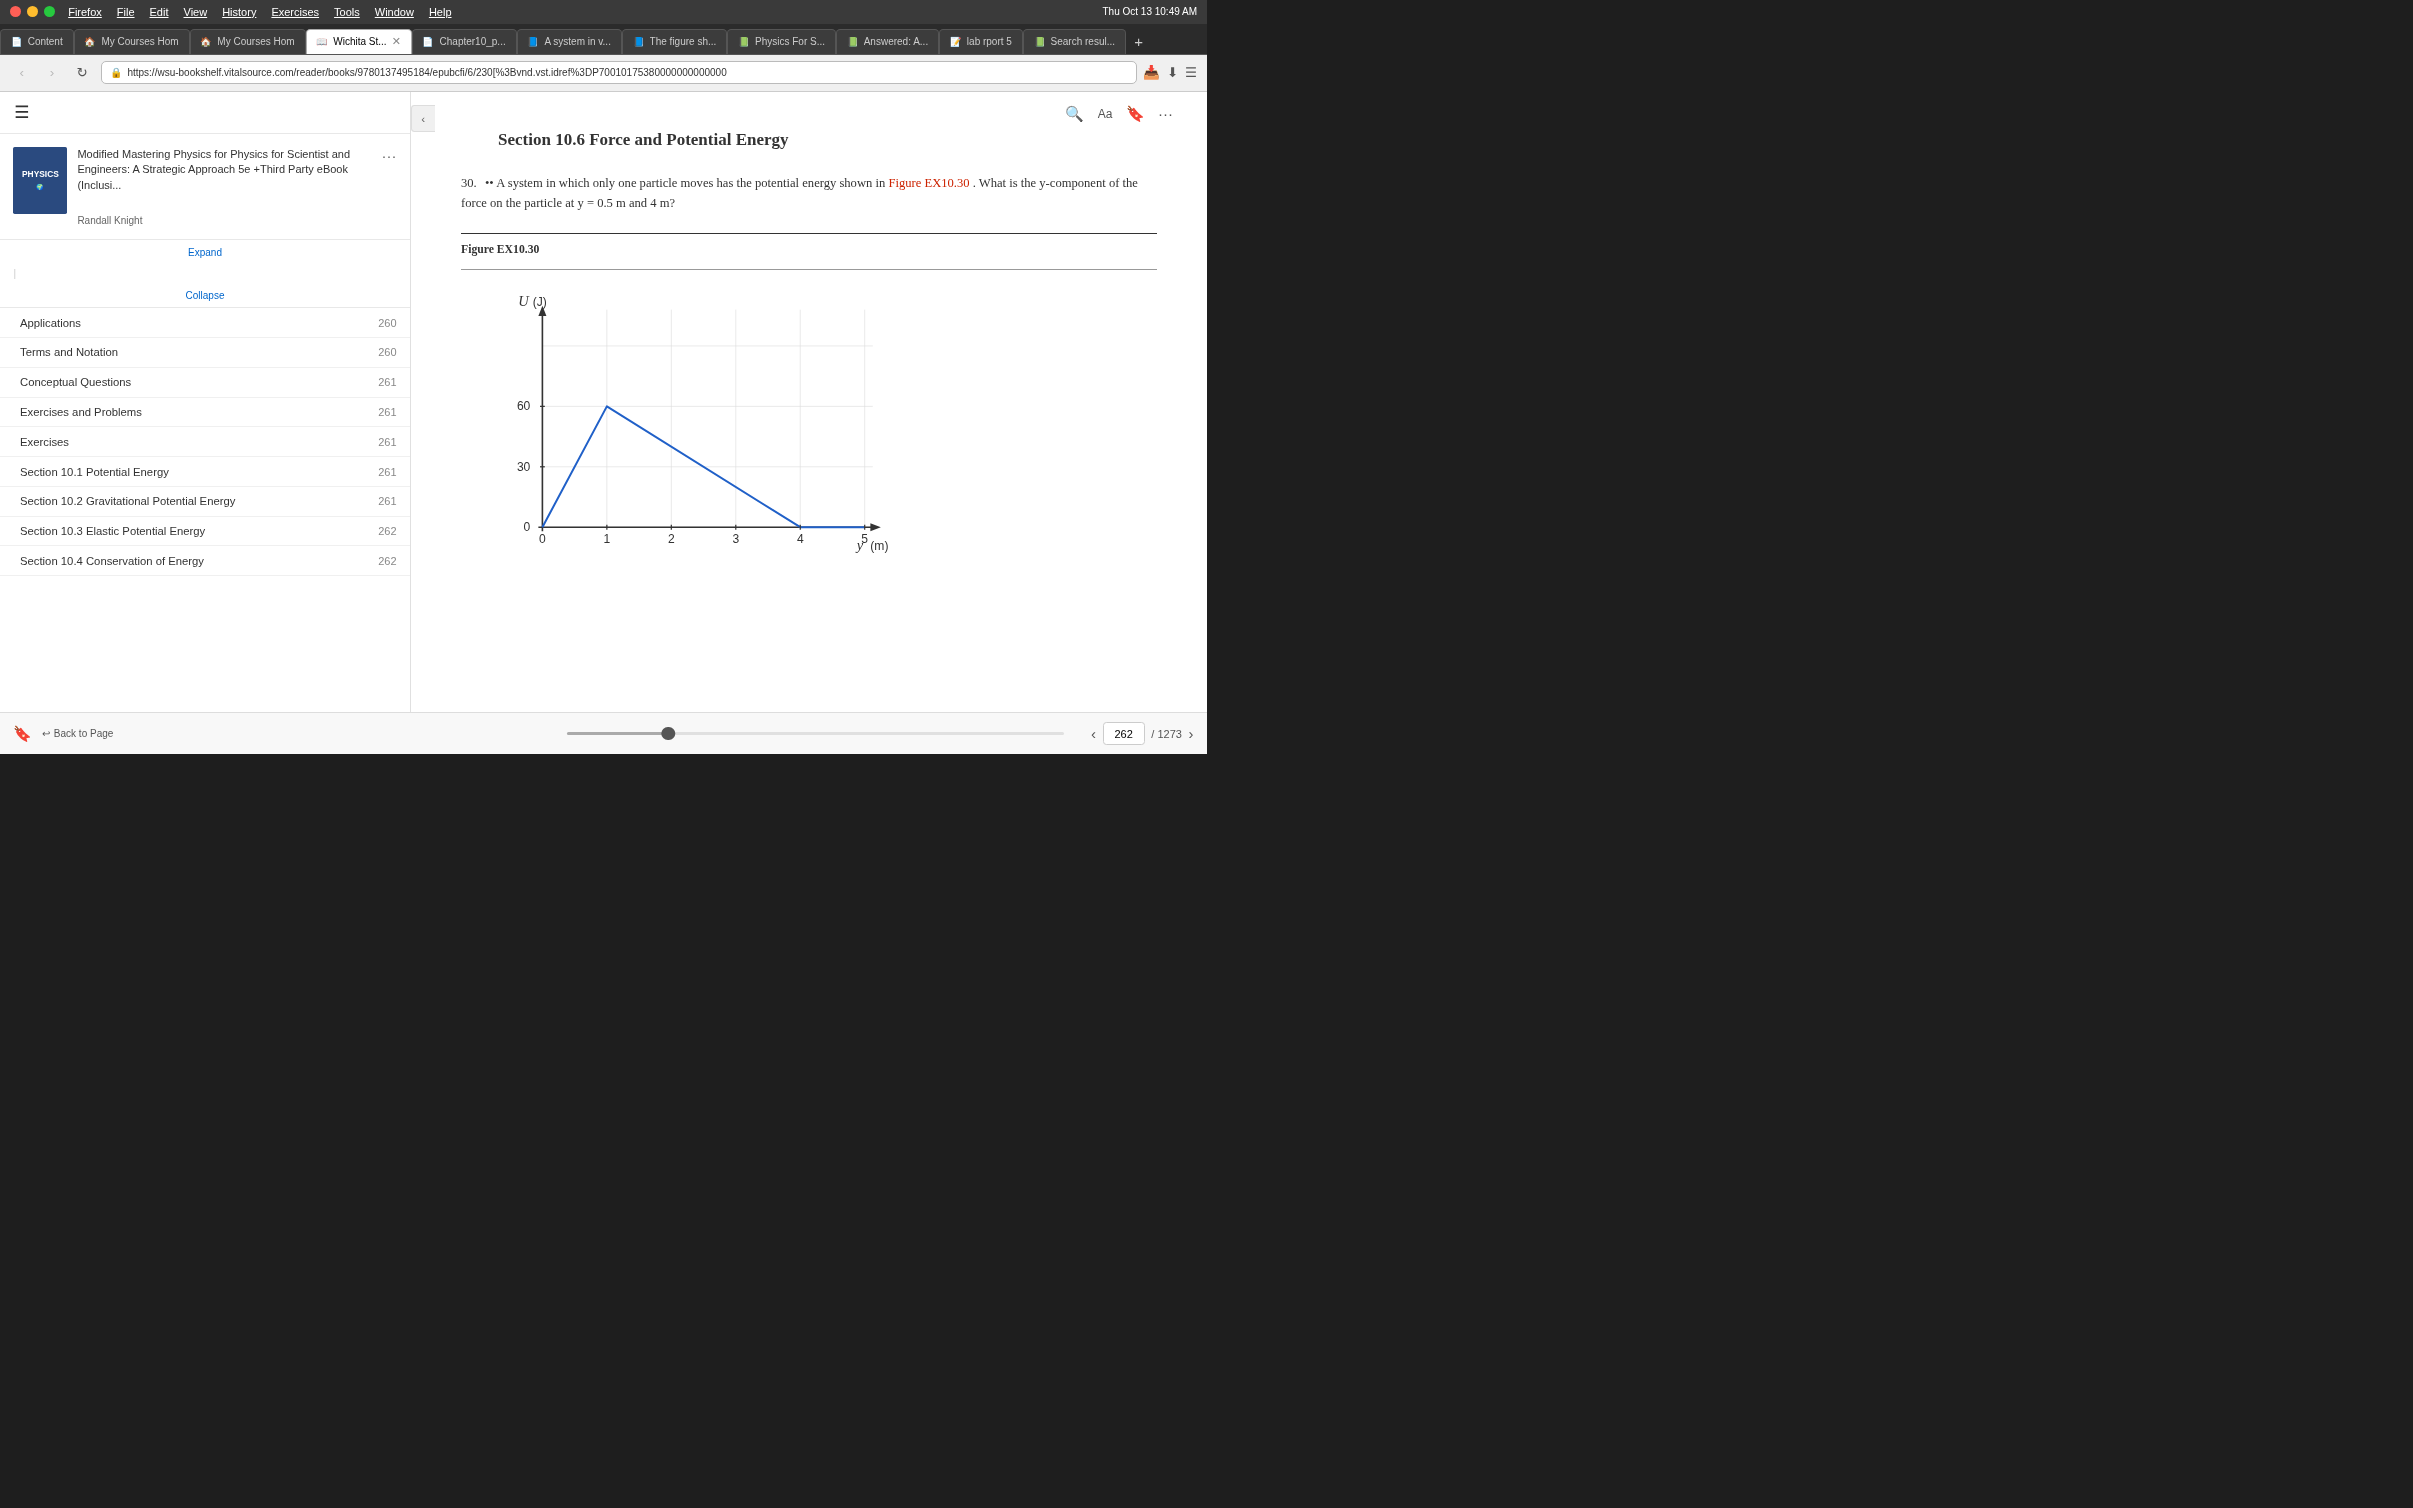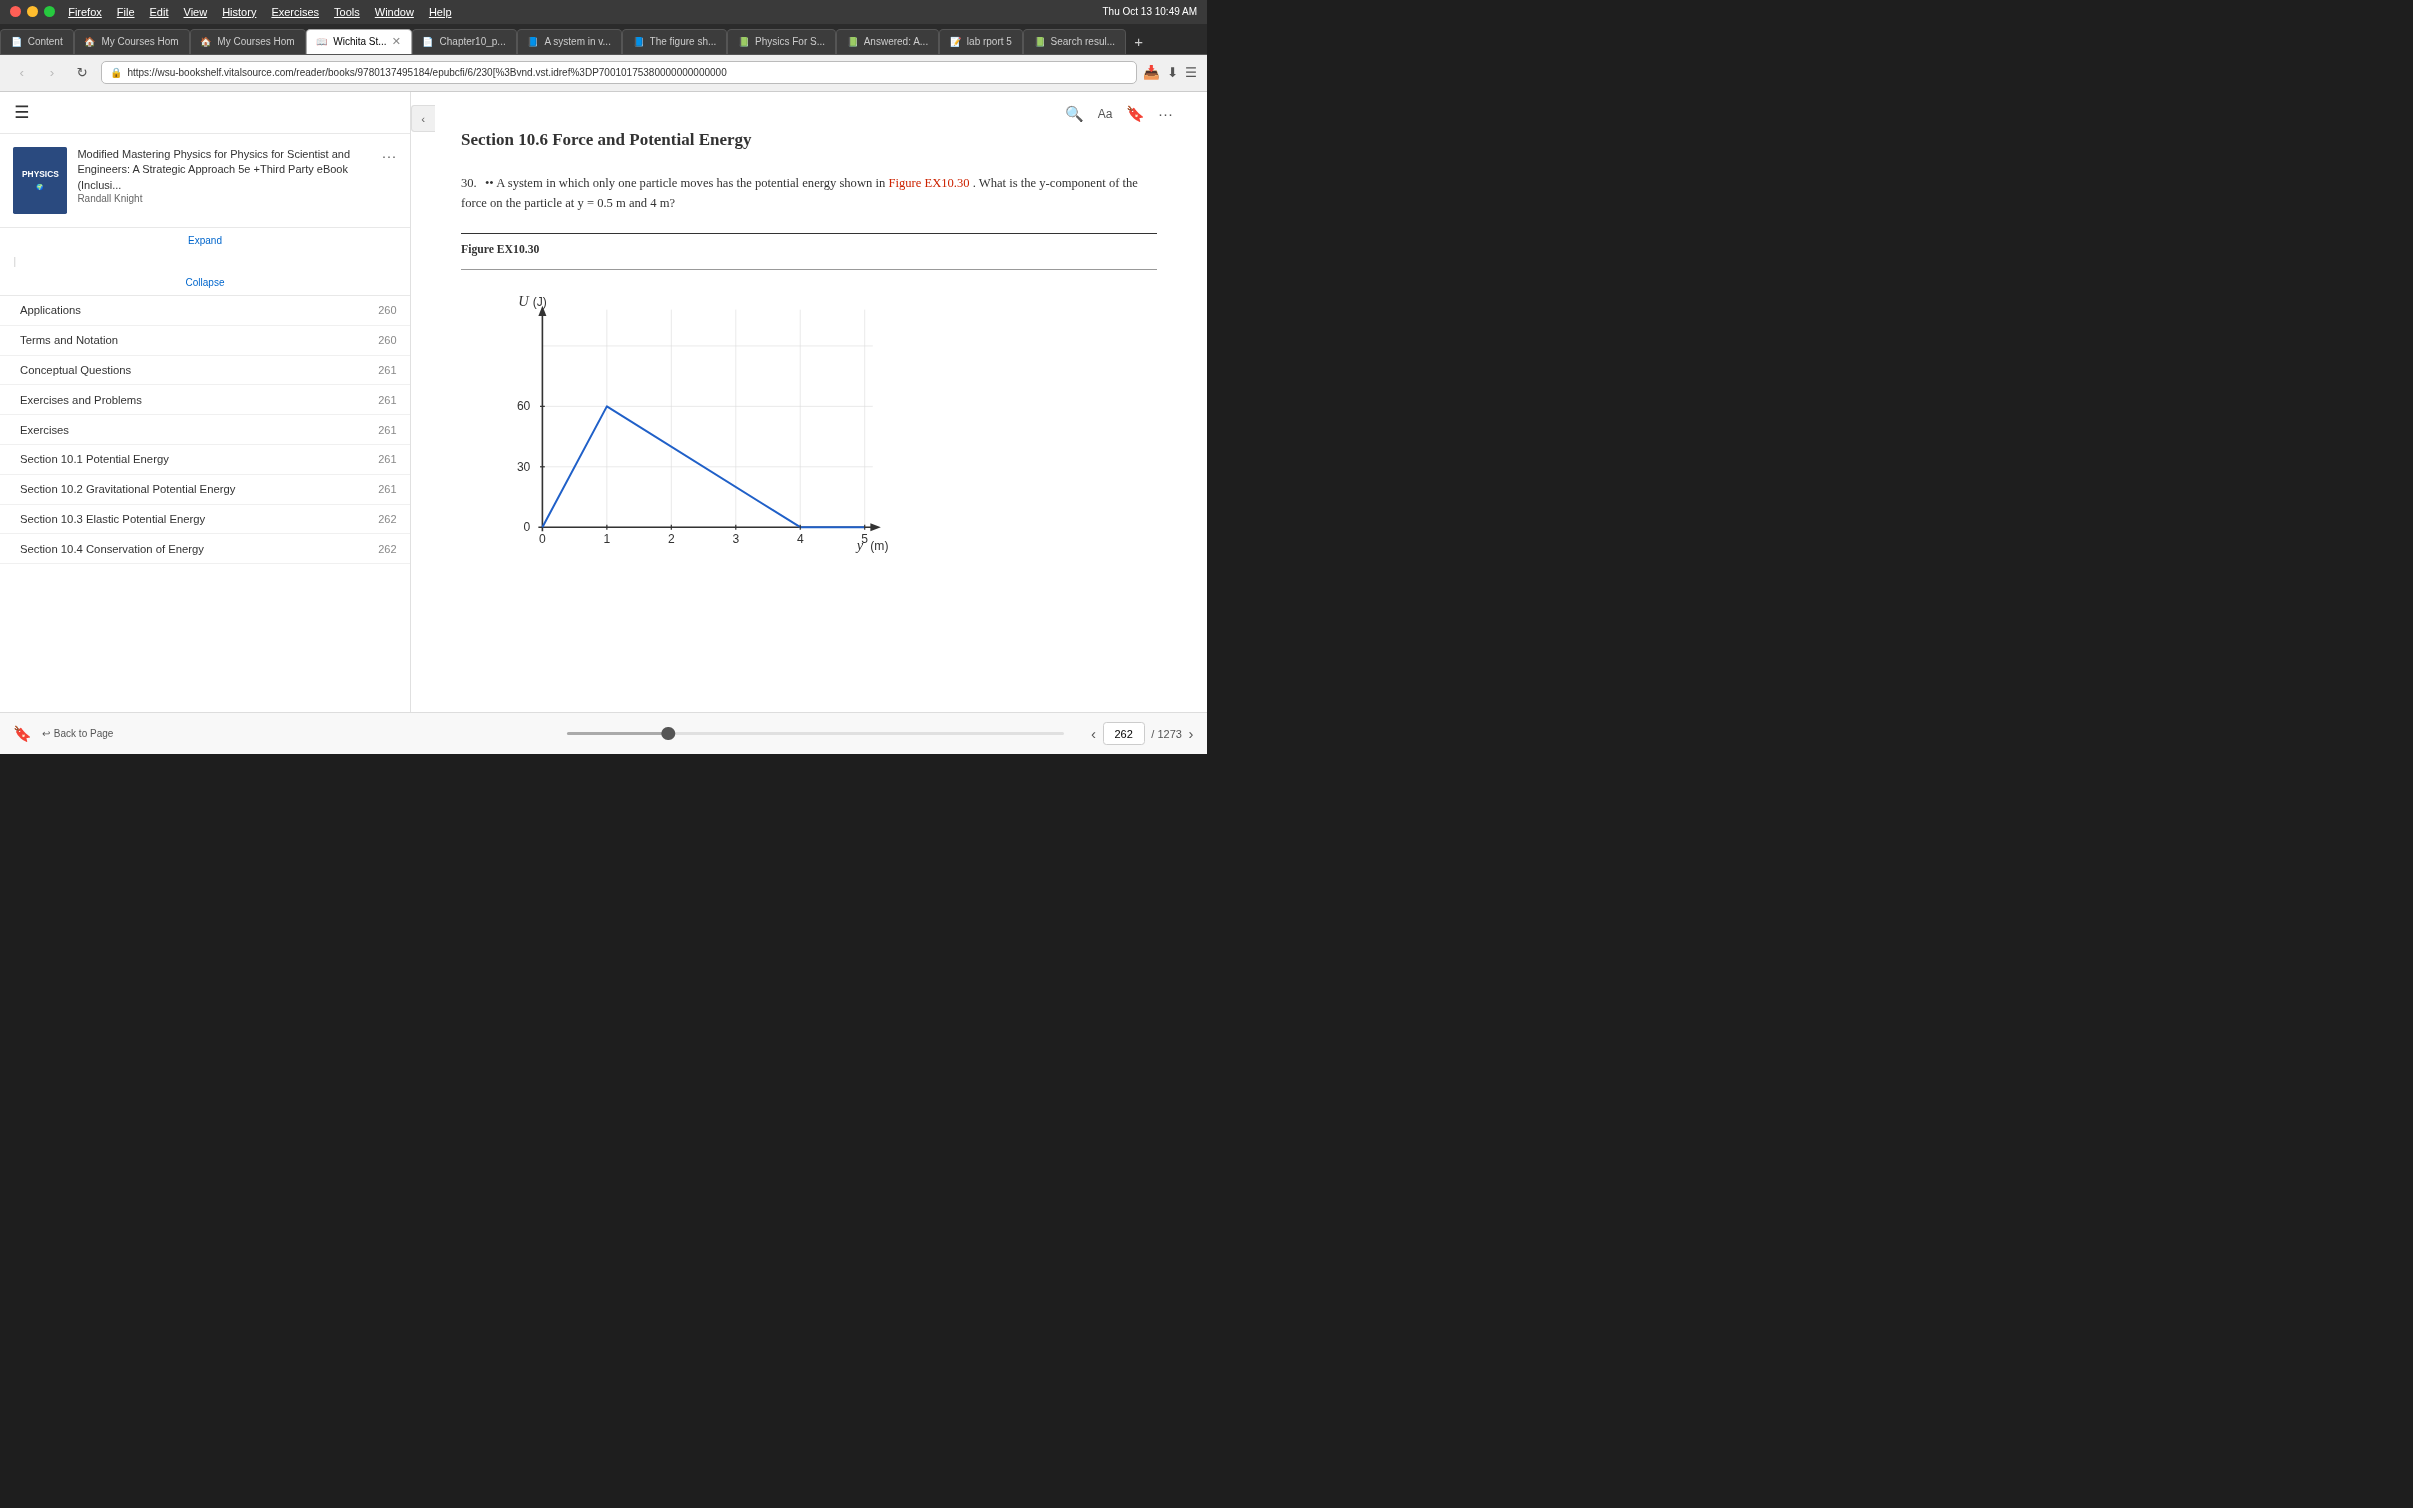--- a/index.html
+++ b/index.html
@@ -206,21 +206,21 @@
     }
     .book-title {
       font-size: 11px;
       font-weight: 500;
       color: #333;
       line-height: 1.4;
     }
     .book-author {
       font-size: 10px;
       color: #666;
-      margin-top: 0;
+      margin-top: 22px;
     }
     .sidebar-more {
       font-size: 15px;
       color: #666;
       cursor: pointer;
     }
     .sidebar-controls {
       padding: 6.7px 13.4px;
       display: flex;
       gap: 6.7px;
@@ -281,20 +281,21 @@
       font-size: 11.7px;
       color: #666;
     }
 
     .section-title {
       font-size: 17px;
       font-weight: bold;
       color: #333;
       margin-bottom: 20px;
       font-family: Georgia, serif;
+      margin-left: 37px;
     }
 
     .problem-container {
       font-family: Georgia, serif;
       font-size: 12.6px;
       color: #333;
       line-height: 1.6;
     }
 
     .problem-number {

